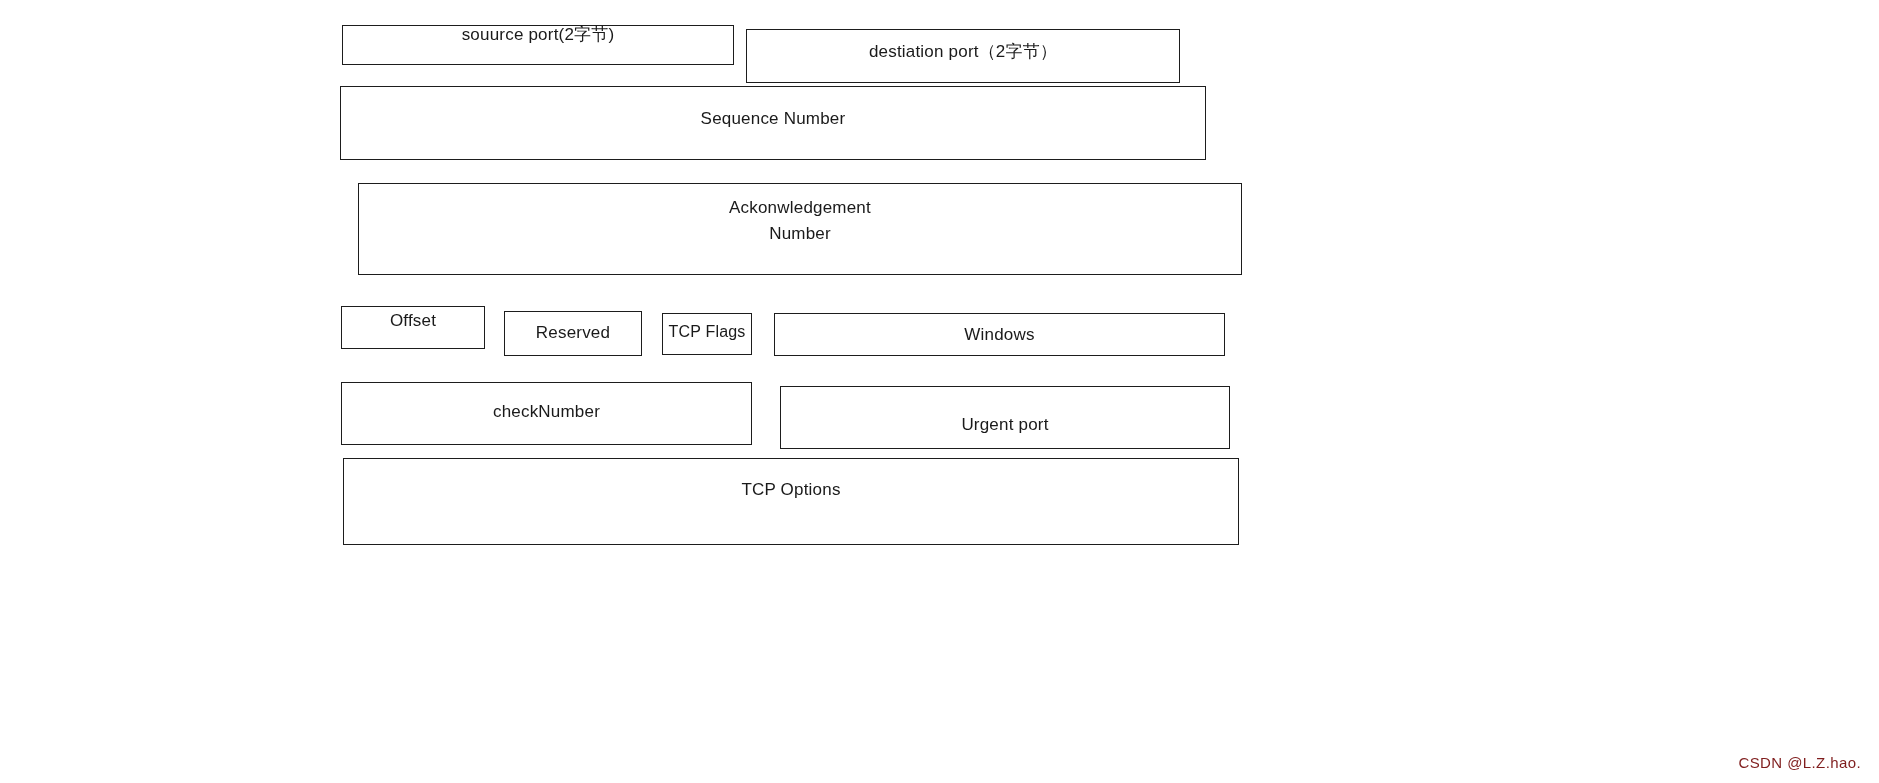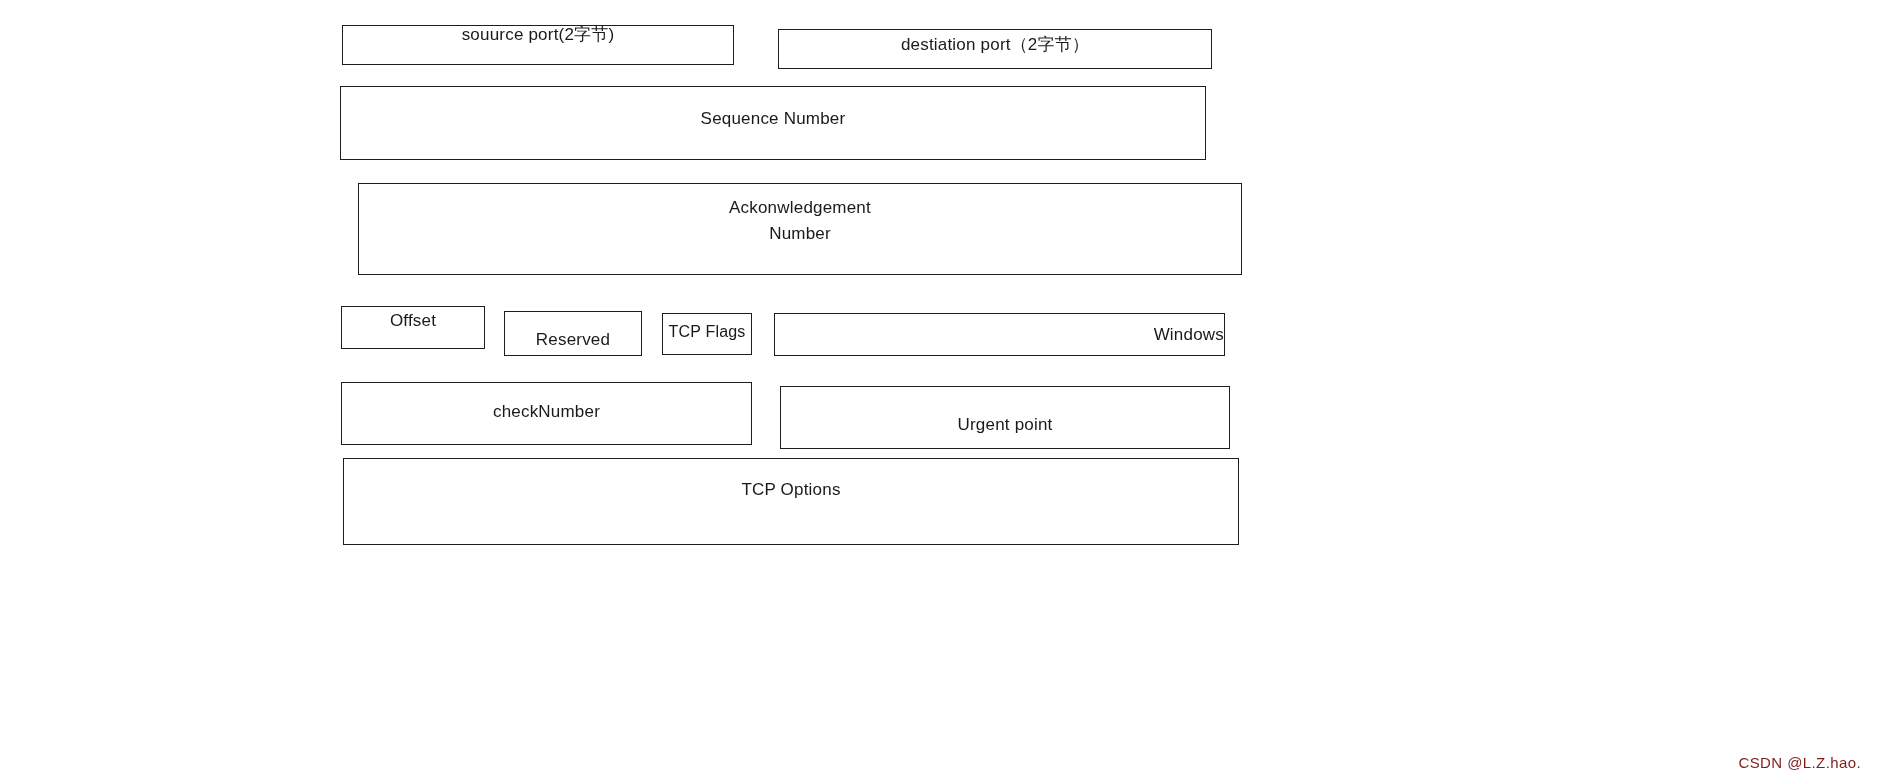--- a/index.html
+++ b/index.html
@@ -40,42 +40,42 @@
     line-height: 1.55;
     color: #1a1a1a;
     white-space: pre-line;
     letter-spacing: 0.2px;
   }
 
   
   #box-source-port   { left: 342px;  top: 25px;  width: 392px; height: 40px; }
   #box-source-port .field-label { position: relative; top: -10px; }
 
-  #box-dest-port     { left: 778px;  top: 29px;  width: 434px; height: 40px; }
+  #box-dest-port     { left: 746px;  top: 29px;  width: 434px; height: 54px; }
   #box-dest-port .field-label { position: relative; top: -4px; }
 
   
   #box-sequence-number { left: 340px; top: 86px; width: 866px; height: 74px; }
   #box-sequence-number .field-label { position: relative; top: -4px; }
 
   
   #box-ack-number    { left: 335px;  top: 183px; width: 884px; height: 92px; margin-left: 23px; }
   #box-ack-number .field-label { position: relative; top: -8px; }
 
   
   #box-offset        { left: 341px;  top: 306px; width: 144px; height: 43px; }
   #box-offset .field-label { position: relative; top: -6px; }
 
   #box-reserved      { left: 504px;  top: 311px; width: 138px; height: 45px; }
-  #box-reserved .field-label { position: relative; top: 7px; text-align: center; }
+  #box-reserved .field-label { position: relative; top: 0; text-align: center; }
 
   #box-tcp-flags     { left: 662px;  top: 313px; width: 90px;  height: 42px; }
   #box-tcp-flags .field-label { position: relative; top: -2px; font-size: 16px; text-align: right; }
 
-  #box-windows       { left: 774px;  top: 313px; width: 451px; height: 43px; justify-content: flex-end; }
+  #box-windows       { left: 774px;  top: 313px; width: 451px; height: 43px; }
   #box-windows .field-label { position: relative; top: 1px; }
 
   
   #box-check-number  { left: 341px;  top: 382px; width: 411px; height: 63px; }
   #box-check-number .field-label { position: relative; top: -1px; }
 
   #box-urgent-point  { left: 780px;  top: 386px; width: 450px; height: 63px; }
   #box-urgent-point .field-label { position: relative; top: 8px; }
 
   
@@ -128,21 +128,21 @@
 
   <div class="field-box" id="box-windows">
     <span class="field-label">Windows</span>
   </div>
 
   <div class="field-box" id="box-check-number">
     <span class="field-label">checkNumber</span>
   </div>
 
   <div class="field-box" id="box-urgent-point">
-    <span class="field-label">Urgent point</span>
+    <span class="field-label">Urgent port</span>
   </div>
 
   <div class="field-box" id="box-tcp-options">
     <span class="field-label">TCP  Options</span>
   </div>
 
   <div id="watermark">CSDN @L.Z.hao.</div>
 
 </div>
 

